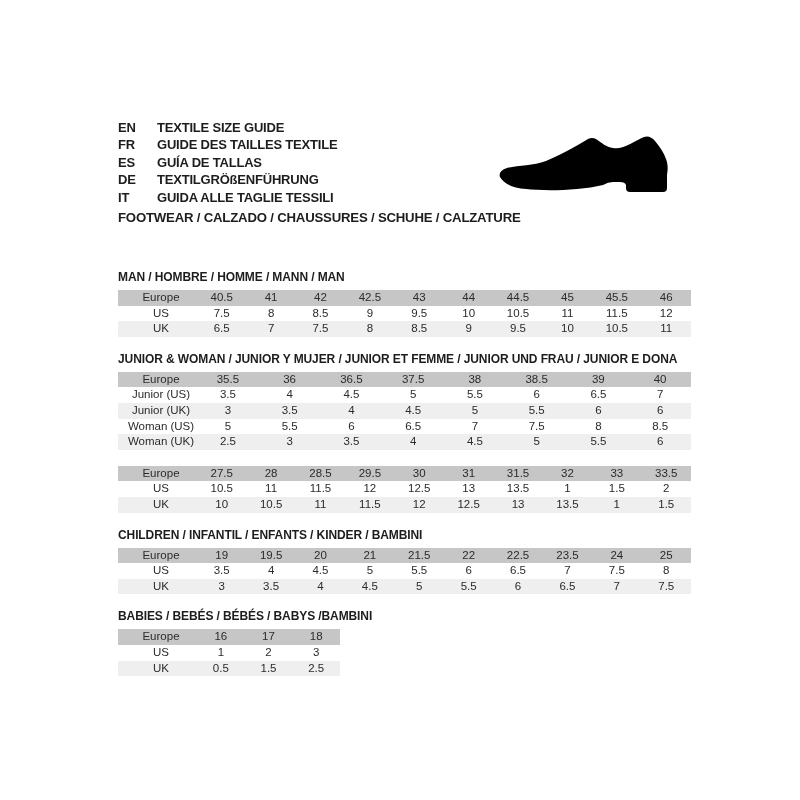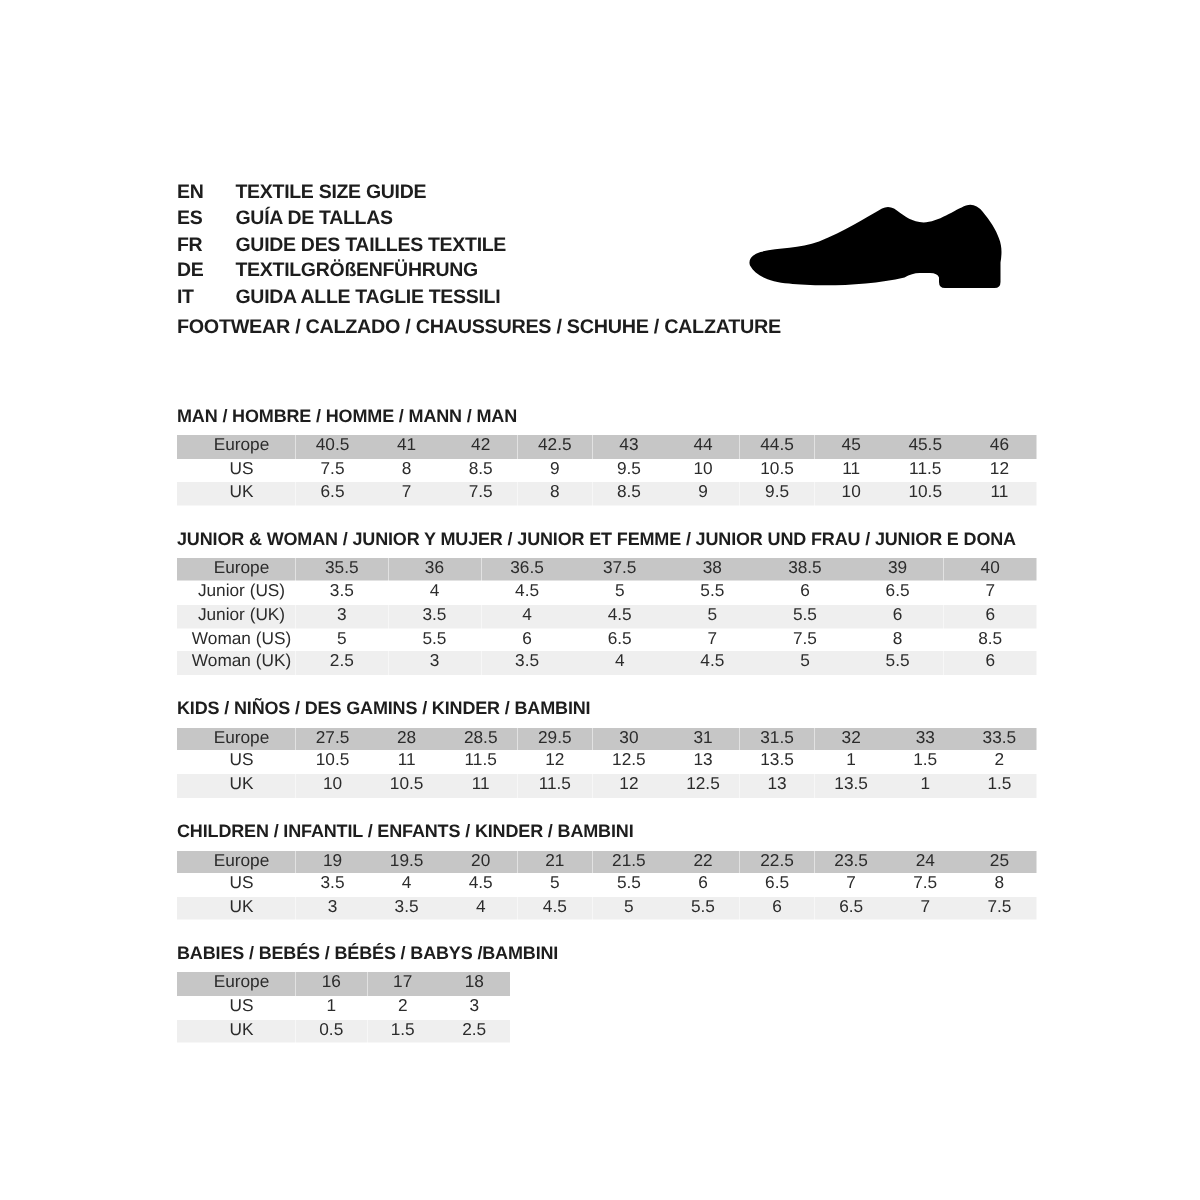--- a/index.html
+++ b/index.html
@@ -63,26 +63,26 @@
   </svg>
 
   <div class="content">
 
     <div>
       <div class="lang-row">
         <span class="lang-code">EN</span>
         <span class="lang-label">TEXTILE SIZE GUIDE</span>
       </div>
       <div class="lang-row">
+        <span class="lang-code">FR</span>
+        <span class="lang-label">GUIDE DES TAILLES TEXTILE</span>
+      </div>
+      <div class="lang-row">
         <span class="lang-code">ES</span>
         <span class="lang-label">GUÍA DE TALLAS</span>
-      </div>
-      <div class="lang-row">
-        <span class="lang-code">FR</span>
-        <span class="lang-label">GUIDE DES TAILLES TEXTILE</span>
       </div>
       <div class="lang-row">
         <span class="lang-code">DE</span>
         <span class="lang-label">TEXTILGRÖßENFÜHRUNG</span>
       </div>
       <div class="lang-row">
         <span class="lang-code">IT</span>
         <span class="lang-label">GUIDA ALLE TAGLIE TESSILI</span>
       </div>
     </div>
@@ -192,21 +192,20 @@
                 <td>4</td>
                 <td>4.5</td>
                 <td>5</td>
                 <td>5.5</td>
                 <td>6</td>
               </tr>
             </tbody>
           </table>
       </div>
       <div class="size-section" data-section-index="2">
-        <div class="section-title">KIDS / NIÑOS / DES GAMINS / KINDER / BAMBINI</div>
         <table class="size-table">
             <tbody>
               <tr class="hdr">
                 <td class="lbl">Europe</td>
                 <td>27.5</td>
                 <td>28</td>
                 <td>28.5</td>
                 <td>29.5</td>
                 <td>30</td>
                 <td>31</td>

